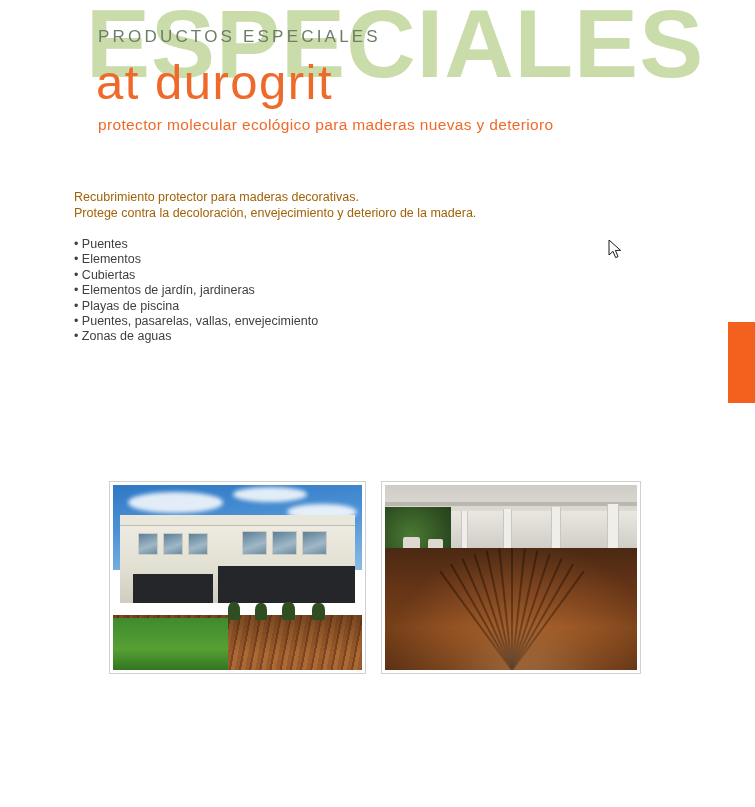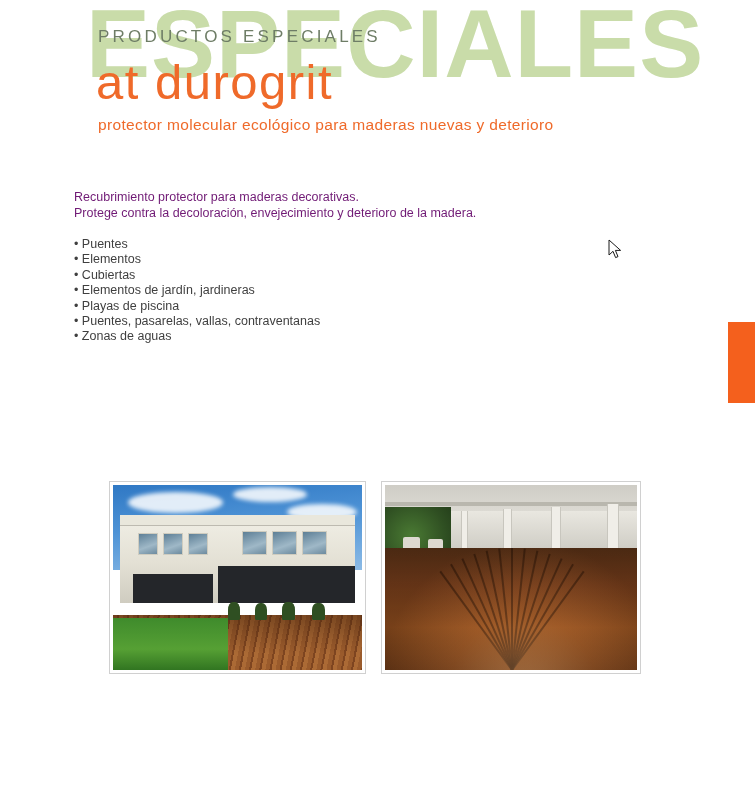--- a/index.html
+++ b/index.html
@@ -78,21 +78,21 @@
   }
 
   
   #intro {
     position: absolute;
     left: 74px;
     top: 190px;
     width: 560px;
     font-size: 12.5px;
     line-height: 15.5px;
-    color: #701a75;
+    color: #a16207;
   }
   #intro div { white-space: nowrap; }
 
   #bullets {
     position: absolute;
     left: 74px;
     top: 237px;
     width: 520px;
     font-size: 12.5px;
     line-height: 15.4px;
@@ -243,21 +243,21 @@
   <div>Recubrimiento protector para maderas decorativas.</div>
   <div>Protege contra la decoloración, envejecimiento y deterioro de la madera.</div>
 </div>
 
 <div id="bullets">
   <div>• Puentes</div>
   <div>• Elementos</div>
   <div>• Cubiertas</div>
   <div>• Elementos de jardín, jardineras</div>
   <div>• Playas de piscina</div>
-  <div>• Puentes, pasarelas, vallas, contraventanas</div>
+  <div>• Puentes, pasarelas, vallas, envejecimiento</div>
   <div>• Zonas de aguas</div>
 </div>
 
 <div id="photo-1" class="photo-frame">
   <div class="photo-inner">
     <div class="p1-sky"></div>
     <div class="p1-cloud" style="left:6%; top:4%; width:38%; height:11%;"></div>
     <div class="p1-cloud" style="left:48%; top:1%; width:30%; height:8%;"></div>
     <div class="p1-cloud" style="left:70%; top:10%; width:28%; height:9%;"></div>
 

